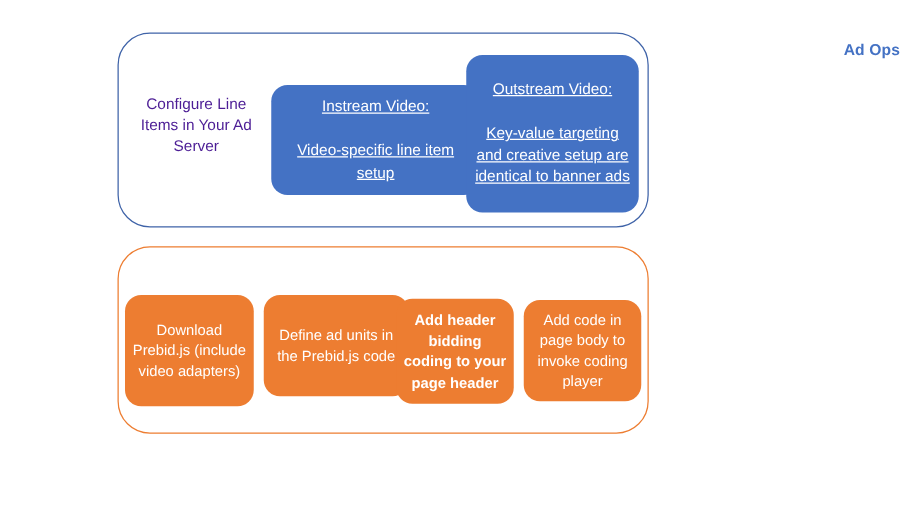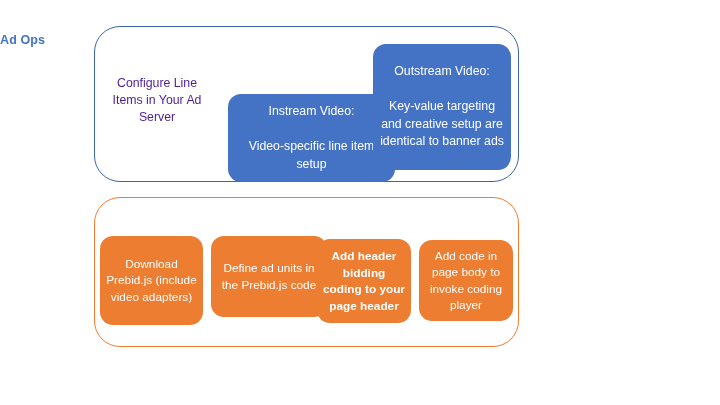--- a/index.html
+++ b/index.html
@@ -43,21 +43,21 @@
     top: 197px;
     width: 425px;
     height: 150px;
     border: 1.2px solid #ED7D31;
   }
 
   .group-title {
     position: absolute;
     left: 0;
     right: 0;
-    text-align: left;
+    text-align: right;
     font-size: 12.5px;
     font-weight: bold;
     letter-spacing: 0.1px;
     line-height: 15px;
   }
   #adops-title {
     top: 33px;
     color: #4472C4;
   }
   #developers-title {
@@ -95,33 +95,33 @@
     border-radius: 13px;
   }
   .card .card-text {
     padding: 0 5px;
     white-space: pre-line;
   }
   .card-blue {
     background: #4472C4;
     font-size: 12.3px;
     line-height: 17.5px;
+    text-decoration: underline;
   }
   .card-orange {
     background: #ED7D31;
     font-size: 11.8px;
     line-height: 16.5px;
   }
 
   #card-instream {
-    left: 228px;
+    left: 217px;
     top: 68px;
     width: 167px;
     height: 88px;
-    margin-top: 26px;
   }
   #card-outstream {
     left: 373px;
     top: 44px;
     width: 138px;
     height: 126px;
   }
 
   #card-download-prebid {
     left: 100px;

